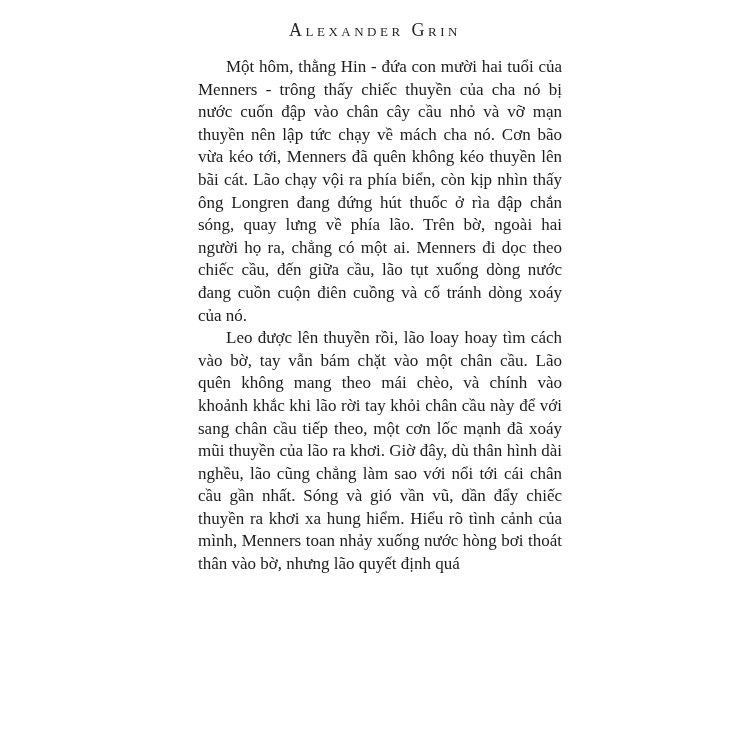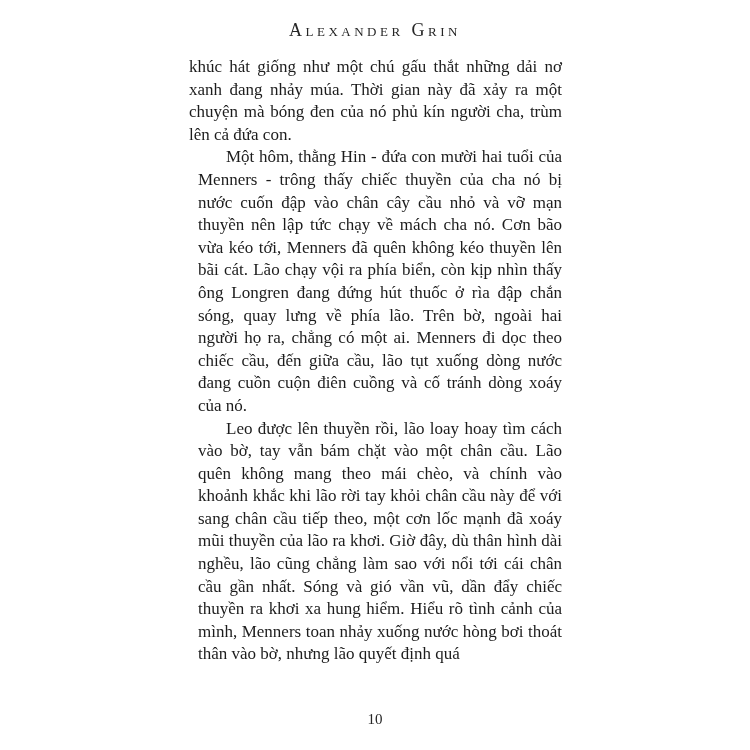--- a/index.html
+++ b/index.html
@@ -62,20 +62,18 @@
     }
   </style>
 </head>
 <body>
 
 <div class="page">
 
   <header class="running-head">Alexander Grin</header>
 
   <main class="text-block">
-    <p class="para no-indent">khúc hát giống như một chú gấu thắt những dải nơ xanh đang nhảy múa. Thời gian này đã xảy ra một chuyện mà bóng đen của nó phủ kín người cha, trùm lên cả đứa con.</p>
     <p class="para indent">Một hôm, thằng Hin - đứa con mười hai tuổi của Menners - trông thấy chiếc thuyền của cha nó bị nước cuốn đập vào chân cây cầu nhỏ và vỡ mạn thuyền nên lập tức chạy về mách cha nó. Cơn bão vừa kéo tới, Menners đã quên không kéo thuyền lên bãi cát. Lão chạy vội ra phía biển, còn kịp nhìn thấy ông Longren đang đứng hút thuốc ở rìa đập chắn sóng, quay lưng về phía lão. Trên bờ, ngoài hai người họ ra, chẳng có một ai. Menners đi dọc theo chiếc cầu, đến giữa cầu, lão tụt xuống dòng nước đang cuồn cuộn điên cuồng và cố tránh dòng xoáy của nó.</p>
     <p class="para indent">Leo được lên thuyền rồi, lão loay hoay tìm cách vào bờ, tay vẫn bám chặt vào một chân cầu. Lão quên không mang theo mái chèo, và chính vào khoảnh khắc khi lão rời tay khỏi chân cầu này để với sang chân cầu tiếp theo, một cơn lốc mạnh đã xoáy mũi thuyền của lão ra khơi. Giờ đây, dù thân hình dài nghều, lão cũng chẳng làm sao với nổi tới cái chân cầu gần nhất. Sóng và gió vần vũ, dần đẩy chiếc thuyền ra khơi xa hung hiểm. Hiểu rõ tình cảnh của mình, Menners toan nhảy xuống nước hòng bơi thoát thân vào bờ, nhưng lão quyết định quá</p>
   </main>
 
-  <footer class="folio">10</footer>
 
 </div>
 
 </body></html>

